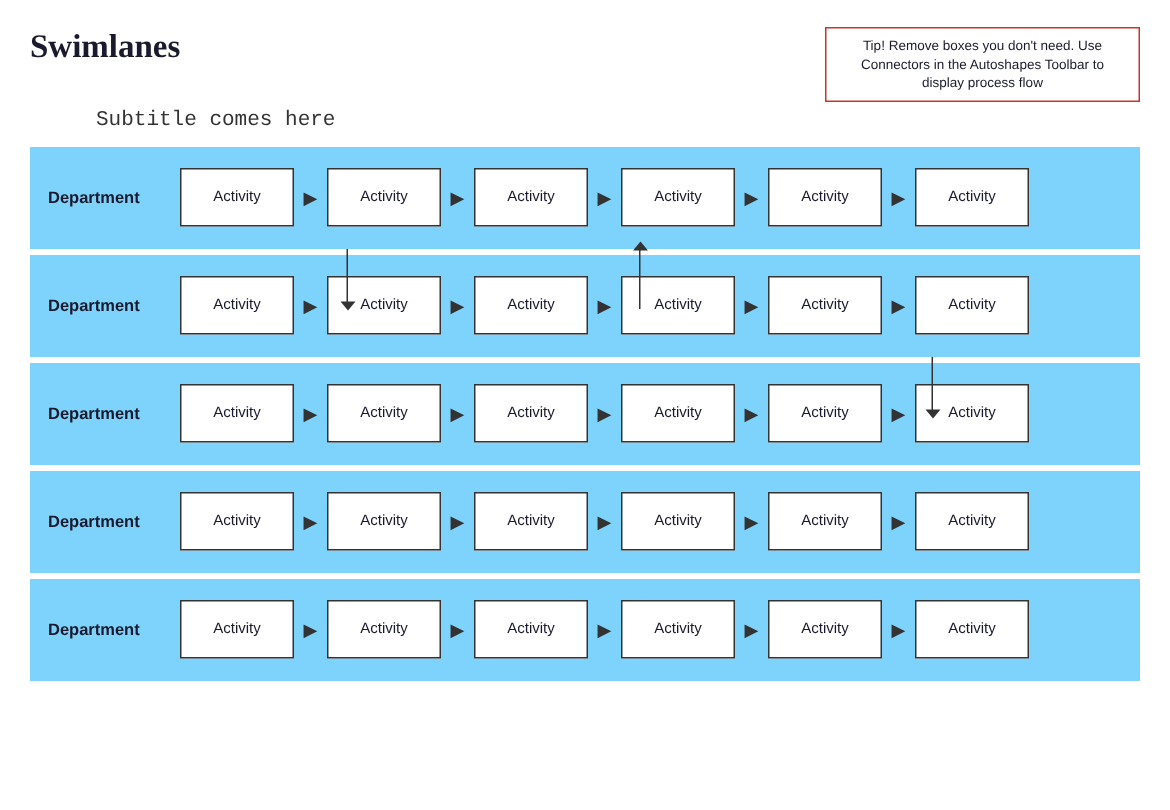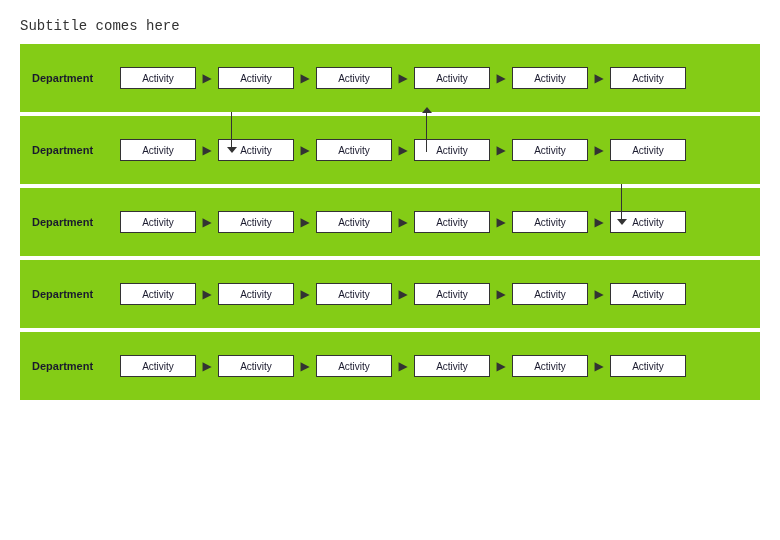--- a/index.html
+++ b/index.html
@@ -41,32 +41,33 @@
       color: #1a1a2e;
       text-align: center;
       line-height: 1.4;
     }
 
     .subtitle {
       font-size: 14px;
       color: #333;
       font-family: 'Courier New', monospace;
       margin-bottom: 10px;
+      margin-left: 44px;
     }
 
     .swimlanes-container {
       display: flex;
       flex-direction: column;
       gap: 4px;
     }
 
     .lane {
       display: flex;
       align-items: center;
-      background: #84cc16;
+      background: #7dd3fc;
       padding: 0;
       height: 68px;
       position: relative;
     }
 
     .lane-label {
       width: 100px;
       font-weight: bold;
       font-size: 11px;
       color: #1a1a2e;
@@ -79,21 +80,21 @@
       align-items: center;
       flex: 1;
       gap: 0;
       position: relative;
     }
 
     .activity-box {
       border: 1px solid #333;
       background: #fff;
       width: 76px;
-      height: 22px;
+      height: 39px;
       display: flex;
       align-items: center;
       justify-content: center;
       font-size: 10px;
       color: #1a1a2e;
       flex-shrink: 0;
     }
 
     .arrow-right {
       width: 22px;
@@ -126,20 +127,24 @@
     }
 
     .lane-wrapper {
       position: relative;
     }
   </style>
 </head>
 <body>
 
 <div class="page-container">
+  <div class="header-row">
+    <div class="title">Swimlanes</div>
+    <div class="tip-box">Tip! Remove boxes you don't need. Use Connectors in the Autoshapes Toolbar to display process flow</div>
+  </div>
   <div class="subtitle">Subtitle comes here</div>
 
   <div class="swimlanes-container">
 
     <div class="lane-wrapper">
       <div class="lane">
         <div class="lane-label">Department</div>
         <div class="lane-activities">
           <div class="activity-box">Activity</div>
           <div class="arrow-right">▶</div>

